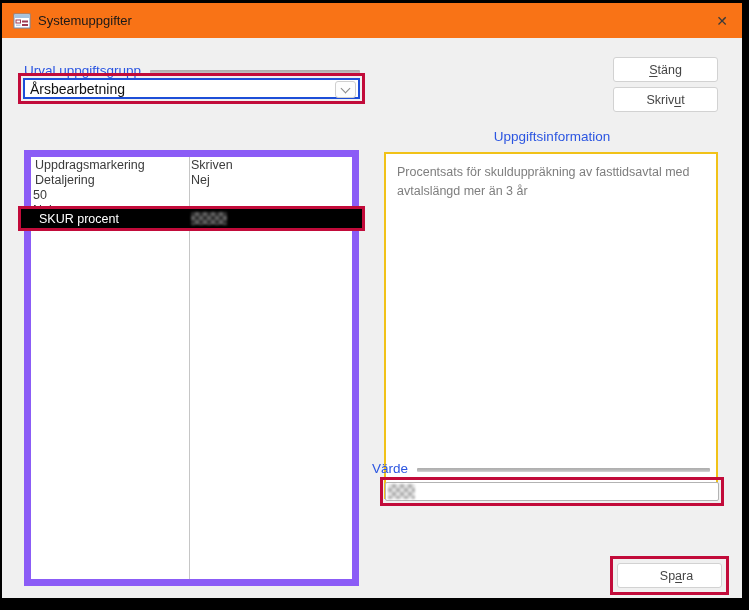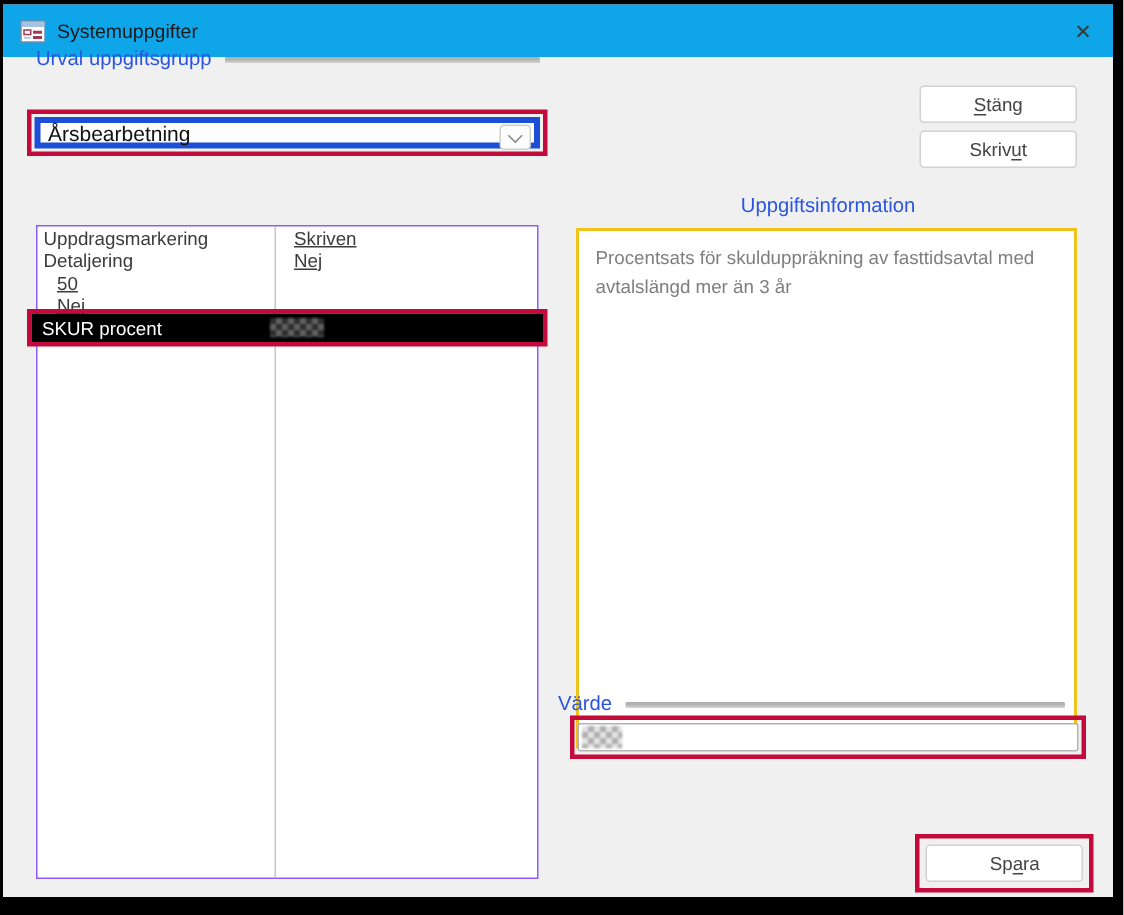--- a/index.html
+++ b/index.html
@@ -9,21 +9,21 @@
   .stage { position: relative; width: 749px; height: 610px; background: #000; overflow: hidden; }
 
   .dialog {
     position: absolute; left: 2px; top: 3px; width: 740px; height: 595px;
     background: #f0f0f0;
   }
 
   
   .titlebar {
     position: absolute; left: 0; top: 0; width: 100%; height: 35px;
-    background: #0ea5e9; display: flex; align-items: center;
+    background: #f97316; display: flex; align-items: center;
   }
   .titlebar .app-icon { margin-left: 11px; width: 18px; height: 18px; flex: 0 0 auto; }
   .titlebar .title-text { margin-left: 7px; font-size: 13px; color: #191919; }
   .close-btn {
     position: absolute; right: 5px; top: 3px; width: 30px; height: 30px;
     display: flex; align-items: center; justify-content: center;
     font-size: 14px; color: #3a3a3a; cursor: default;
   }
 
   
@@ -35,51 +35,51 @@
     border-radius: 1px;
   }
 
   
   .red-wrap { border: 3px solid #c20b3a; background: transparent; }
 
   
   .combo-wrap { position: absolute; left: 16px; top: 70px; width: 347px; height: 31px; padding: 2px; }
   .combo {
     position: relative; width: 100%; height: 100%;
-    background: #fff; border: 4px solid #1d4ed8;
+    background: #fff; border: 2px solid #1d4ed8;
     display: flex; align-items: center;
   }
   .combo .combo-value { margin-left: 5px; font-size: 14px; color: #111; }
   .combo .drop-btn {
     position: absolute; right: 2px; top: 1px; width: 21px; height: 17px;
     border: 1px solid #cfcfcf; border-radius: 3px; background: #fdfdfd;
     display: flex; align-items: center; justify-content: center;
   }
   .chevron {
     width: 7px; height: 7px; border-right: 1.5px solid #8a8a8a; border-bottom: 1.5px solid #8a8a8a;
     transform: rotate(45deg); margin-top: -3px;
   }
 
   
   .listbox {
     position: absolute; left: 22px; top: 147px; width: 335px; height: 436px;
-    background: #fff; border: 1px solid #8b5cf6;
+    background: #fff; border: 7px solid #8b5cf6;
   }
   .listbox .col-divider { position: absolute; left: 158px; top: 0; bottom: 0; width: 1px; background: #c6c6c6; }
   .lrow { display: flex; height: 15px; align-items: center; font-size: 12.5px; color: #3b3b3b; }
   .lrow:first-child { margin-top: 2px; }
   .lrow .c-name { width: 158px; padding-left: 4px; overflow: hidden; white-space: nowrap; }
-  .lrow .c-val { padding-left: 13px; white-space: nowrap; text-decoration: underline; }
+  .lrow .c-val { padding-left: 2px; white-space: nowrap; }
 
   .sel-row-wrap {
     position: absolute; left: 16px; top: 203px; width: 347px; height: 25px; padding: 0;
   }
   .sel-row {
     width: 100%; height: 100%; background: #000; color: #fff;
-    display: flex; align-items: center; font-size: 12.5px;
+    display: flex; align-items: center; font-size: 12.5px; padding-left: 11px;
   }
   .sel-row .c-name { width: 154px; padding-left: 7px; }
   .redacted-dark {
     width: 36px; height: 13px; margin-left: 5px;
     background-image:
       linear-gradient(45deg, #606060 25%, transparent 25%, transparent 75%, #606060 75%),
       linear-gradient(45deg, #606060 25%, #2e2e2e 25%, #2e2e2e 75%, #606060 75%);
     background-size: 8px 8px; background-position: 0 0, 4px 4px;
     filter: blur(0.8px); border-radius: 1px;
   }
@@ -131,21 +131,21 @@
         <rect x="1.5" y="2.5" width="15" height="3.5" fill="#a5c3e0"></rect>
         <rect x="3" y="8" width="4.5" height="3" fill="#ffffff" stroke="#9e3a52" stroke-width="1"></rect>
         <rect x="9" y="8.5" width="6" height="2" fill="#9e3a52"></rect>
         <rect x="9" y="12" width="6" height="2" fill="#9e3a52"></rect>
         <rect x="3" y="12.5" width="4.5" height="1.5" fill="#b9cfe4"></rect>
       </svg>
       <span class="title-text">Systemuppgifter</span>
       <div class="close-btn">✕</div>
     </div>
 
-    <div class="section-head" style="left:22px; top:28px; width:336px;">
+    <div class="section-head" style="left:22px; top:60px; width:336px;">
       <span class="lbl">Urval uppgiftsgrupp</span>
       <span class="rule"></span>
     </div>
 
     <div class="combo-wrap red-wrap">
       <div class="combo">
         <span class="combo-value">Årsbearbetning</span>
         <div class="drop-btn">
           <span class="chevron"></span>
         </div>

